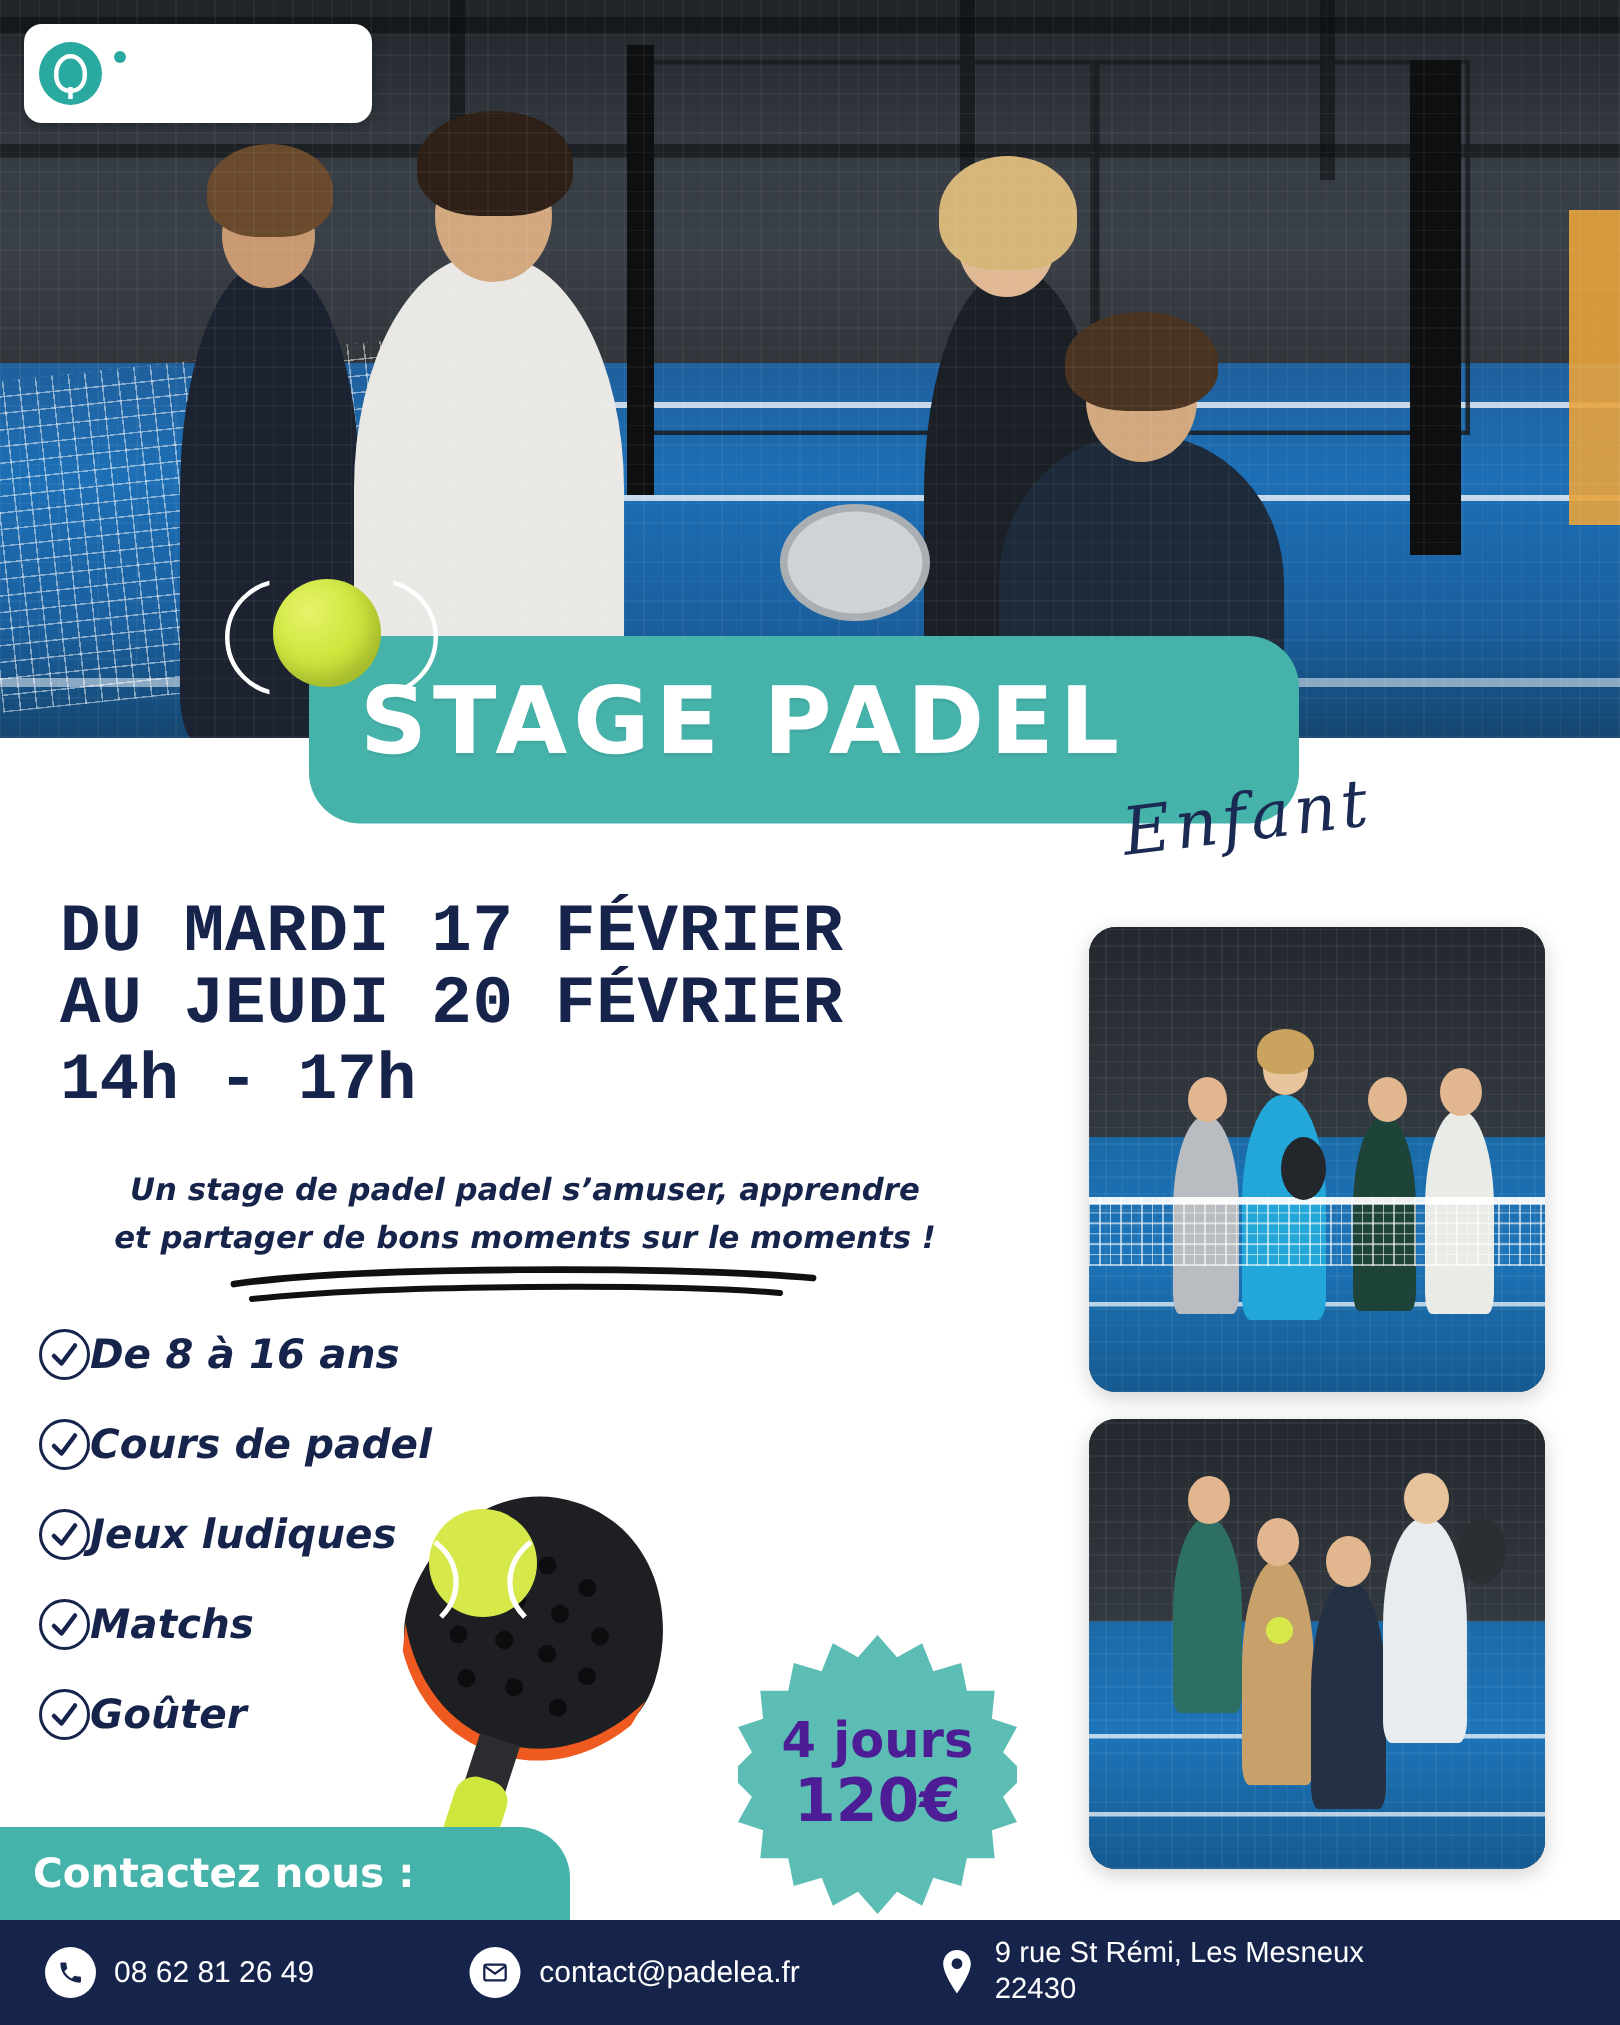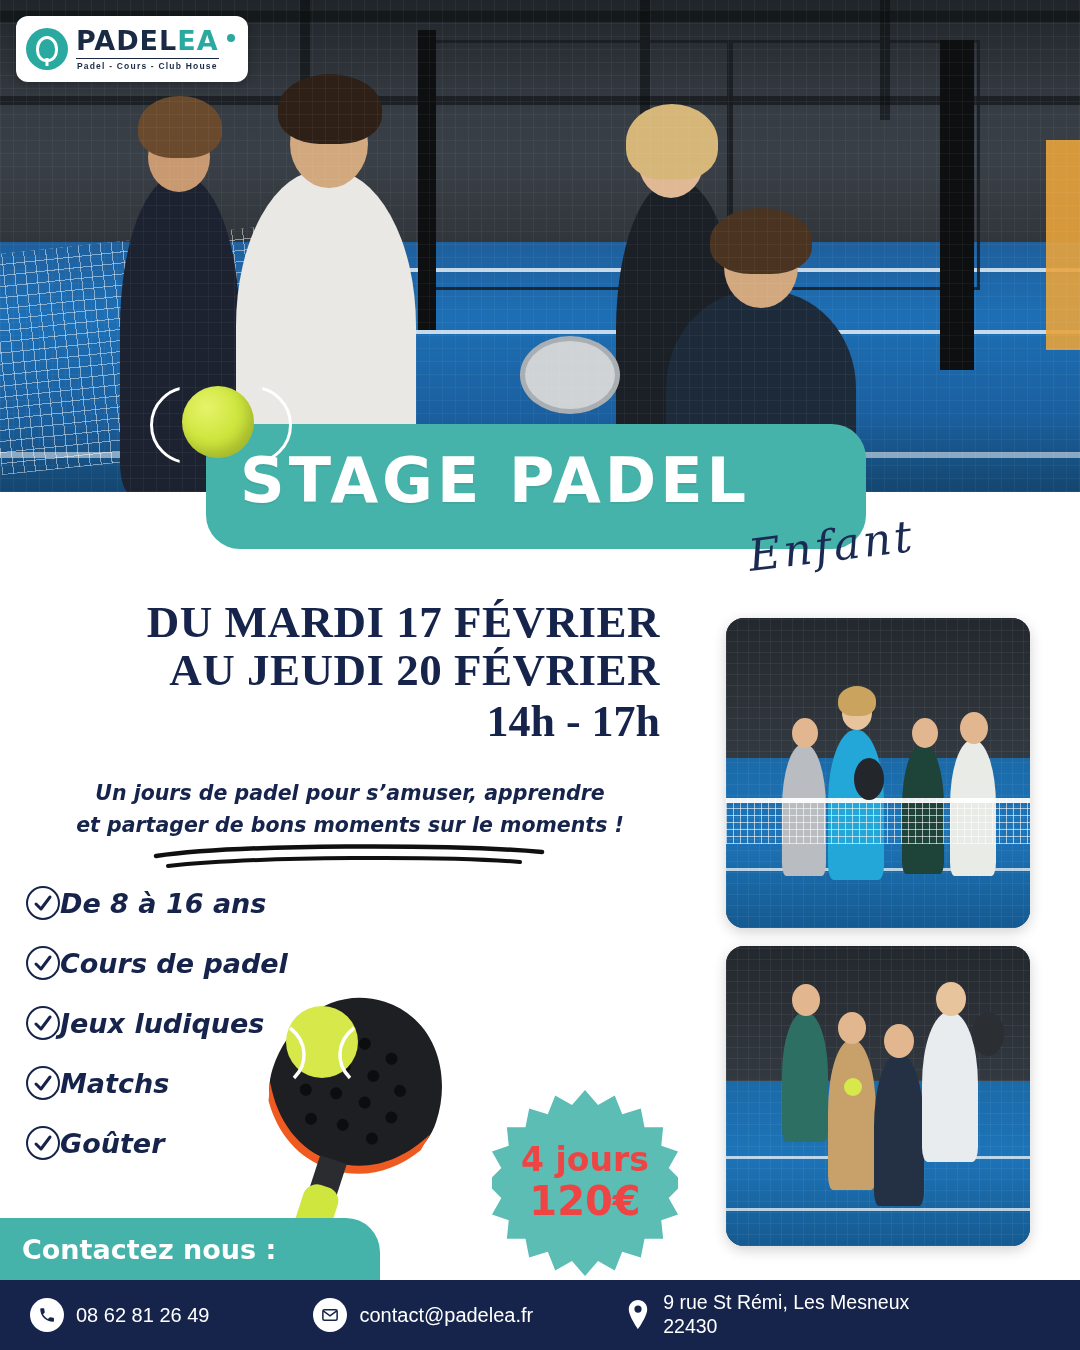--- a/index.html
+++ b/index.html
@@ -143,23 +143,23 @@
   .ball:before, .ball:after {
     content: ""; position: absolute; width: 72px; height: 72px; border-radius: 50%;
     border: 3px solid #ffffff;
   }
   .ball:before { clip-path: inset(0 62% 0 0); left: -32px; top: 0; }
   .ball:after  { clip-path: inset(0 0 0 62%); left: 32px; top: 0; }
 
   
   .dates {
     position: absolute; left: 40px; top: 598px; width: 620px;
-    text-align: right;
+    text-align: left;
     color: #16244c;
-    font-family: Liberation Serif, serif;
+    font-family: Liberation Mono, monospace;
     font-weight: 900;
     line-height: 1.07;
   }
   .dates .l1, .dates .l2 { font-size: 45px; letter-spacing: .5px; }
   .dates .l3 { font-size: 44px; margin-top: 4px; }
 
   .subtitle {
     position: absolute; left: 60px; top: 778px; width: 580px;
     text-align: center;
     color: #16244c;
@@ -201,21 +201,21 @@
     width: 186px; height: 186px;
   }
   .badge-star {
     position: absolute; inset: 0;
     background: #5bbdb4;
     clip-path: polygon(50% 0%,57% 8%,66% 3%,70% 13%,80% 10%,82% 20%,92% 20%,91% 30%,100% 33%,95% 42%,103% 50%,95% 58%,100% 67%,91% 70%,92% 80%,82% 80%,80% 90%,70% 87%,66% 97%,57% 92%,50% 100%,43% 92%,34% 97%,30% 87%,20% 90%,18% 80%,8% 80%,9% 70%,0% 67%,5% 58%,-3% 50%,5% 42%,0% 33%,9% 30%,8% 20%,18% 20%,20% 10%,30% 13%,34% 3%,43% 8%);
   }
   .badge-text {
     position: absolute; inset: 0;
     display: flex; flex-direction: column; align-items: center; justify-content: center;
-    color: #ef4444;
+    color: #4c1d95;
     font-family: "DejaVu Sans", sans-serif;
     font-weight: 900;
     line-height: 1.12;
   }
   .badge-text .b1 { font-size: 33px; }
   .badge-text .b2 { font-size: 40px; }
 
   
   .photo {
     position: absolute; border-radius: 18px; overflow: hidden;
@@ -328,40 +328,36 @@
 
     <div style="position:absolute;left:520px;top:336px;width:100px;height:78px;border-radius:50%;background:#cfd3d6;border:5px solid #a9aeb2;"></div>
 
     <div class="mesh"></div>
   </div>
 
   <div class="logo">
     <div class="logo-mark">
       <div class="racket"></div>
     </div>
-    <div class="logo-text">
-      <div class="logo-name"><span>PADEL</span><span class="teal">EA</span></div>
-      <div class="logo-sub">Padel - Cours - Club House</div>
-    </div>
     <div class="logo-dot"></div>
   </div>
 
   <div class="title-banner"></div>
   <div class="title-text">STAGE PADEL</div>
   <div class="title-script">Enfant</div>
   <div class="ball"></div>
 
   <div class="dates">
     <div class="l1">DU MARDI 17 FÉVRIER</div>
     <div class="l2">AU JEUDI 20 FÉVRIER</div>
     <div class="l3">14h - 17h</div>
   </div>
 
   <div class="subtitle">
-    <div>Un jours de padel pour s’amuser, apprendre</div>
+    <div>Un stage de padel padel s’amuser, apprendre</div>
     <div>et partager de bons moments sur le moments !</div>
   </div>
   <svg class="underline-swish" viewBox="0 0 400 30">
     <path d="M6,14 C90,2 300,2 392,10" stroke="#101010" stroke-width="4.5" fill="none" stroke-linecap="round"></path>
     <path d="M18,24 C110,14 300,14 370,20" stroke="#101010" stroke-width="4" fill="none" stroke-linecap="round"></path>
   </svg>
 
   <div class="checklist">
     <div class="check-row">
       <span class="check-icon">

